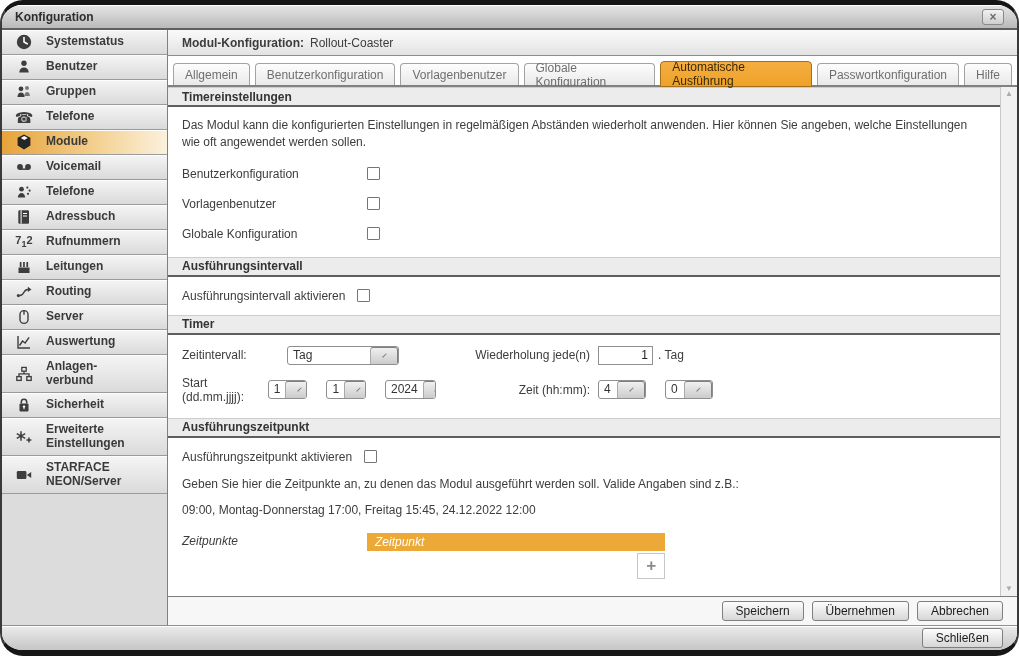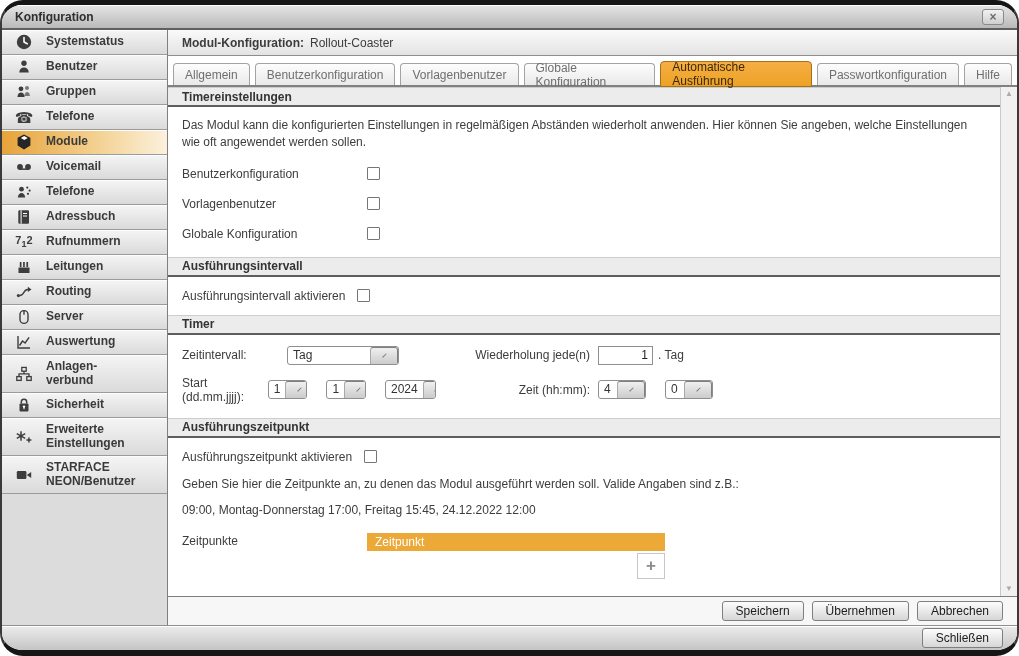--- a/index.html
+++ b/index.html
@@ -62,21 +62,21 @@
     align-items:stretch;overflow:hidden;margin-right:19px;}
   .select .val{padding:1px 5px 0;font-size:12px;color:#333;flex:1;white-space:nowrap;}
   .select .btn{width:18px;flex:0 0 18px;background:linear-gradient(#f0f0f0,#c7c7c7);border-left:1px solid #a9a9a9;
     display:flex;align-items:center;justify-content:center;}
   .chev{width:5px;height:5px;border-right:1.6px solid #787878;border-bottom:1.6px solid #787878;
     transform:rotate(45deg);margin-top:-3px;}
   .sel-w112{width:112px;} .sel-w48{width:48px;} .sel-w62{width:62px;}
   .text-input{width:55px;height:19px;border:1px solid #8f8f8f;border-radius:0;font-size:12px;
     font-family:"Liberation Sans",sans-serif;text-align:right;padding:0 4px;color:#222;}
   .suffix{margin-left:5px;}
-  .zp-row{display:flex;margin:14px 14px;font-size:12px;color:#3d3d3d;}
+  .zp-row{display:flex;margin:14px 14px;font-size:12px;color:#3d3d3d;font-style:italic;}
   .zp-row .lbl{width:185px;padding-top:1px;}
   .zp-col{display:flex;flex-direction:column;}
   .zp-header{width:298px;height:18px;background:#eca937;color:#fff;font-size:12px;padding:2px 0 0 8px;}
   .zp-addrow{width:298px;display:flex;justify-content:flex-end;margin-top:2px;}
   .add-btn{width:28px;height:26px;border:1px solid #c7c7c7;background:#fff;display:flex;align-items:center;
     justify-content:center;font-size:17px;font-weight:bold;color:#8b8b8b;text-shadow:1px 1px 0 #fff;cursor:default;}
   
   .main-footer{flex:0 0 29px;border-top:1px solid #7d7d7d;background:#f7f7f7;
     display:flex;align-items:center;justify-content:flex-end;padding-right:14px;gap:8px;padding-left:32px;}
   .btn{height:20px;padding:0 13px;border:1px solid #7f7f7f;border-radius:3px;
@@ -257,21 +257,21 @@
 Einstellungen</span>
       </div>
       <div class="side-item tall">
         <span class="side-icon">
           <svg width="18" height="18" viewBox="0 0 18 18" fill="#3d3d3d">
               <rect x="1.8" y="5" width="9.6" height="8" rx="1.2"></rect>
               <path d="M11.8 9l4.4-3v6z"></path>
             </svg>
         </span>
         <span class="side-label">STARFACE
-NEON/Benutzer</span>
+NEON/Server</span>
       </div>
     </div>
 
     <div class="main">
       <div class="module-header">
         <b>Modul-Konfiguration:</b>
         <span>Rollout-Coaster</span>
       </div>
 
       <div class="tabbar">

